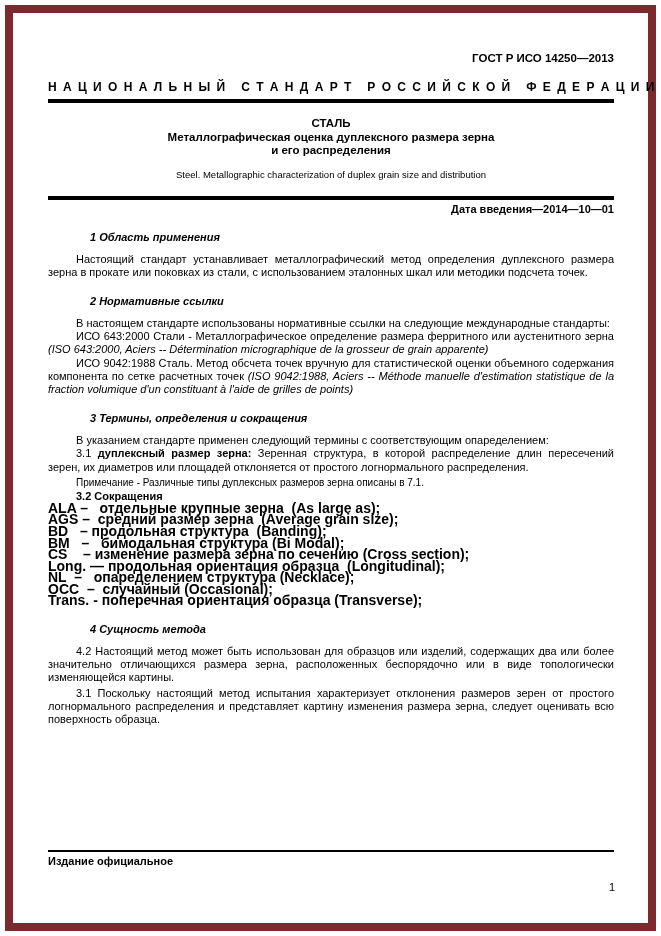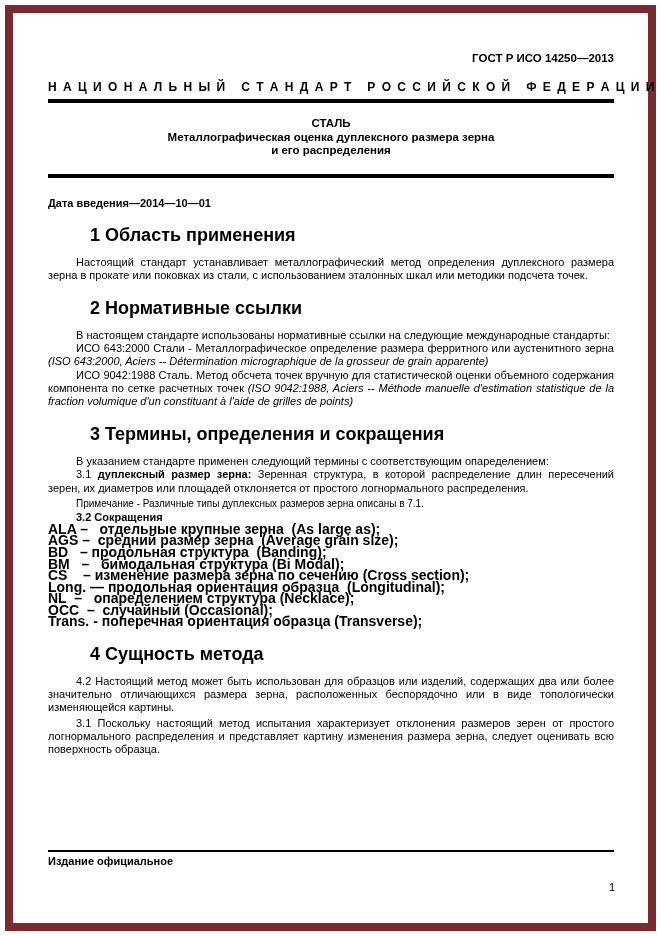--- a/index.html
+++ b/index.html
@@ -14,23 +14,23 @@
 
   .doc-number { margin-top:52px; text-align:right; font-weight:bold; font-size:11.5px; }
   .fed-line { margin-top:16px; text-align:center; font-weight:bold; font-size:12px;
               letter-spacing:1.5px; white-space:pre; }
   .bar { height:4px; background:#000; }
   .bar-1 { margin-top:5px; }
   .title-block { margin-top:14px; }
   .title-ru { text-align:center; font-weight:bold; font-size:11.5px; line-height:13.5px; }
   .title-en { margin-top:11px; text-align:center; font-size:9.5px; }
   .bar-2 { margin-top:16px; }
-  .date-line { margin-top:19px; font-weight:bold; font-size:11px; }
+  .date-line { margin-top:3px; text-align:right; font-weight:bold; font-size:11px; }
 
-  .section-title { font-weight:bold; font-size:18px; margin:16px 0 10px 42px; }
+  .section-title { font-weight:bold; font-size:11px; margin:16px 0 10px 42px;font-style:italic; }
   .para { font-size:11px; line-height:13.2px; text-align:justify; text-indent:28px; }
   .s4 .para { margin-bottom:2px; }
   .note { font-size:10px; line-height:13px; text-indent:28px; margin-top:2px; }
   .abbr-title { font-size:11px; font-weight:bold; line-height:14px; text-indent:28px; }
   .abbr-line { font-size:14px; line-height:11.6px; white-space:pre-wrap;font-weight:bold; }
 
   .footer-rule { position:absolute; left:48px; width:566px; top:850px; border-top:2px solid #000; }
   .footer-official { position:absolute; left:48px; top:855px; font-weight:bold; font-size:11px; }
   .page-num { position:absolute; right:46px; top:881px; font-size:11px; }
 </style>
@@ -43,20 +43,21 @@
   <div class="content">
     <div class="doc-number">ГОСТ Р ИСО 14250—2013</div>
 
     <div class="fed-line">Н А Ц И О Н А Л Ь Н Ы Й   С Т А Н Д А Р Т   Р О С С И Й С К О Й   Ф Е Д Е Р А Ц И И И</div>
     <div class="bar bar-1"></div>
 
     <div class="title-block">
       <div class="title-ru">СТАЛЬ</div>
       <div class="title-ru">Металлографическая оценка дуплексного размера зерна</div>
       <div class="title-ru">и его распределения</div>
+      <div class="title-en">Steel. Metallographic characterization of duplex  grain size and distribution</div>
     </div>
 
     <div class="bar bar-2"></div>
     <div class="date-line">Дата введения—2014—10—01</div>
 
     <div class="section-title">1 Область применения</div>
     <p class="para">Настоящий стандарт устанавливает металлографический метод определения дуплексного размера зерна в прокате или поковках из стали, с использованием эталонных шкал или методики подсчета точек.</p>
 
     <div class="section-title">2 Нормативные  ссылки</div>
     <p class="para">В настоящем стандарте использованы нормативные  ссылки на следующие международные стандарты:</p>

